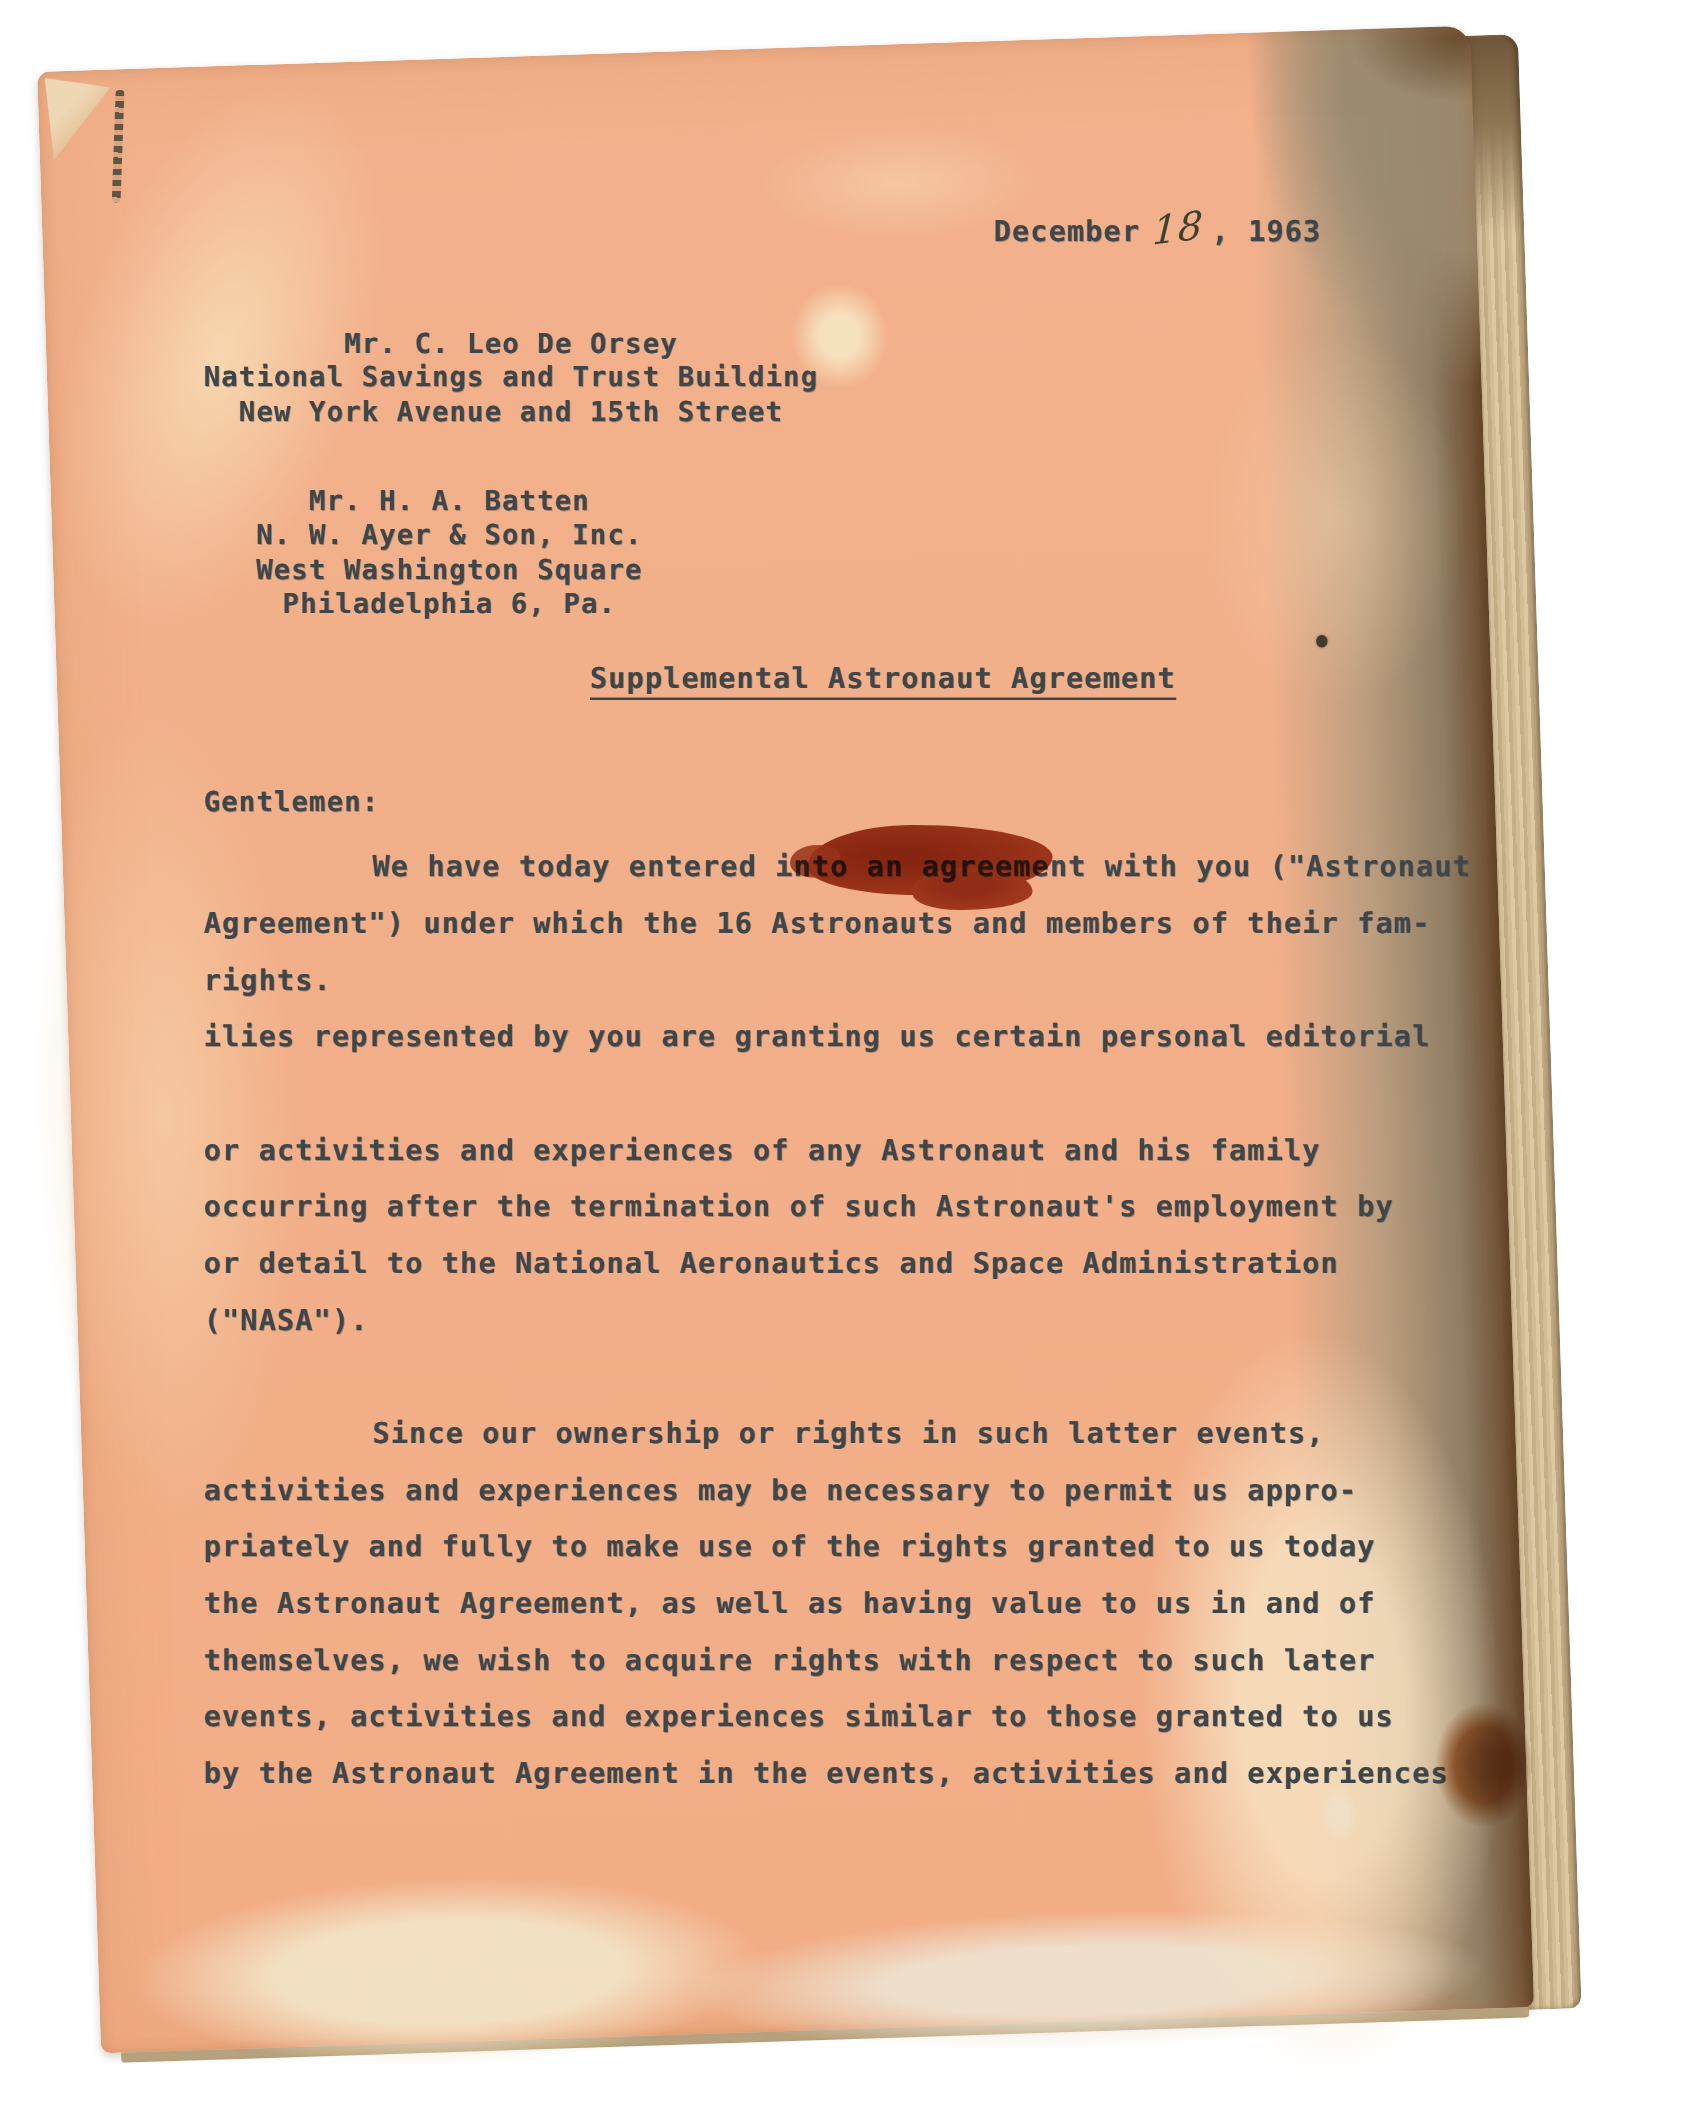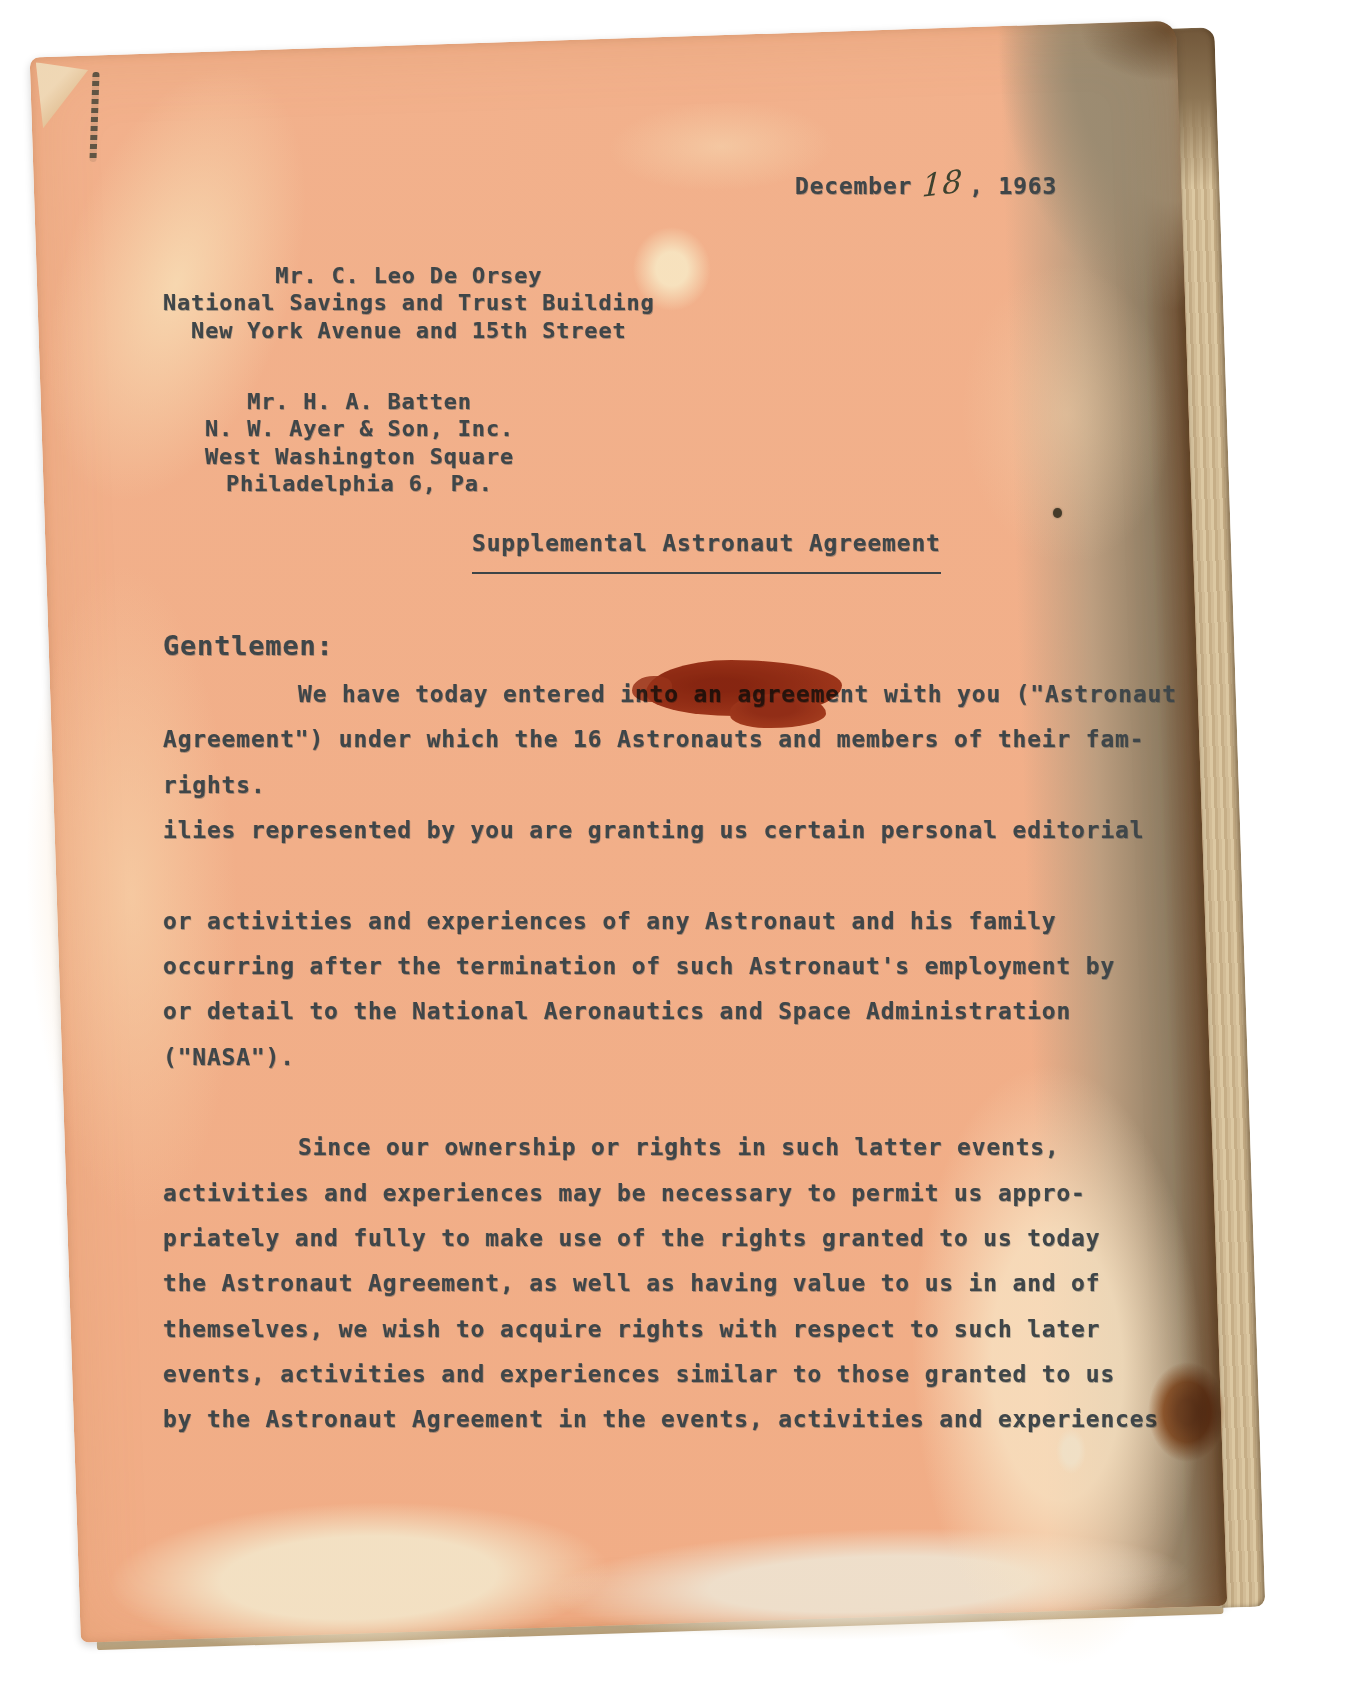--- a/index.html
+++ b/index.html
@@ -82,23 +82,23 @@
     font-style:italic;font-weight:normal;font-size:31px;color:#3d422f;
     display:inline-block;transform:rotate(-7deg) skewX(-10deg);
     margin:0 6px 0 10px;text-shadow:none;
   }
   .addr{position:absolute;font-size:22px;letter-spacing:.8px;}
   .addr .tline{height:27.4px;line-height:27.4px;white-space:pre;text-align:center;}
   .addr1{left:163px;top:262px;}
   .addr2{left:163px;top:388px;margin-left:42px;}
   .letter-title{
     position:absolute;left:472px;top:530px;font-size:23px;letter-spacing:.8px;
-    border-bottom:2.5px solid #3d4447;padding-bottom:16px;white-space:nowrap;
-  }
-  .salutation{position:absolute;left:163px;top:630px;font-size:27px;letter-spacing:.8px;}
+    border-bottom:2.5px solid #3d4447;padding-bottom:2px;white-space:nowrap;
+  }
+  .salutation{position:absolute;left:163px;top:630px;font-size:22px;letter-spacing:.8px;}
   .paras{position:absolute;left:163px;top:672px;width:990px;font-size:23px;letter-spacing:.8px;}
   .paras .tline{height:45.4px;line-height:45.4px;white-space:pre;}
   .paras .tline.indent{padding-left:135px;}
   .paras .para{margin-bottom:45px;}
 
   
   .ink-blot{
     position:absolute;left:646px;top:660px;width:196px;height:56px;
     border-radius:46% 60% 52% 48%/62% 48% 58% 42%;
     background:radial-gradient(ellipse at 38% 45%, #87290f 15%, #98391c 55%, #a74a28 85%);

